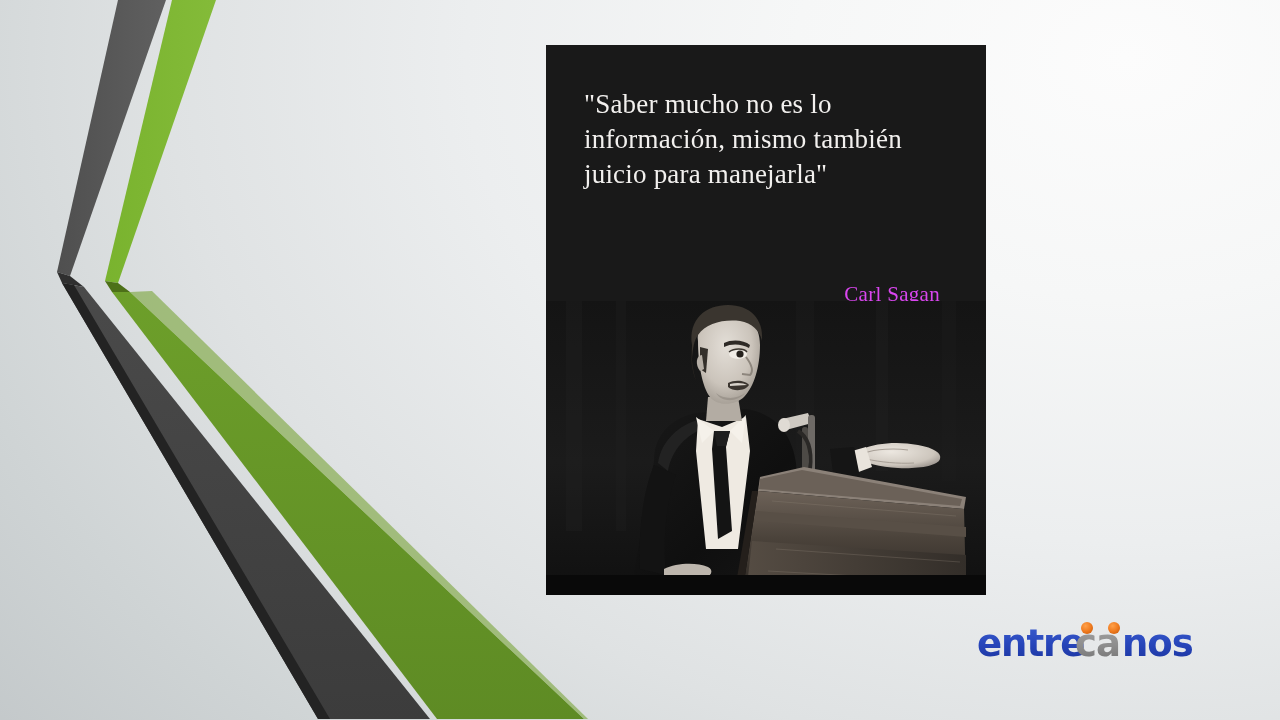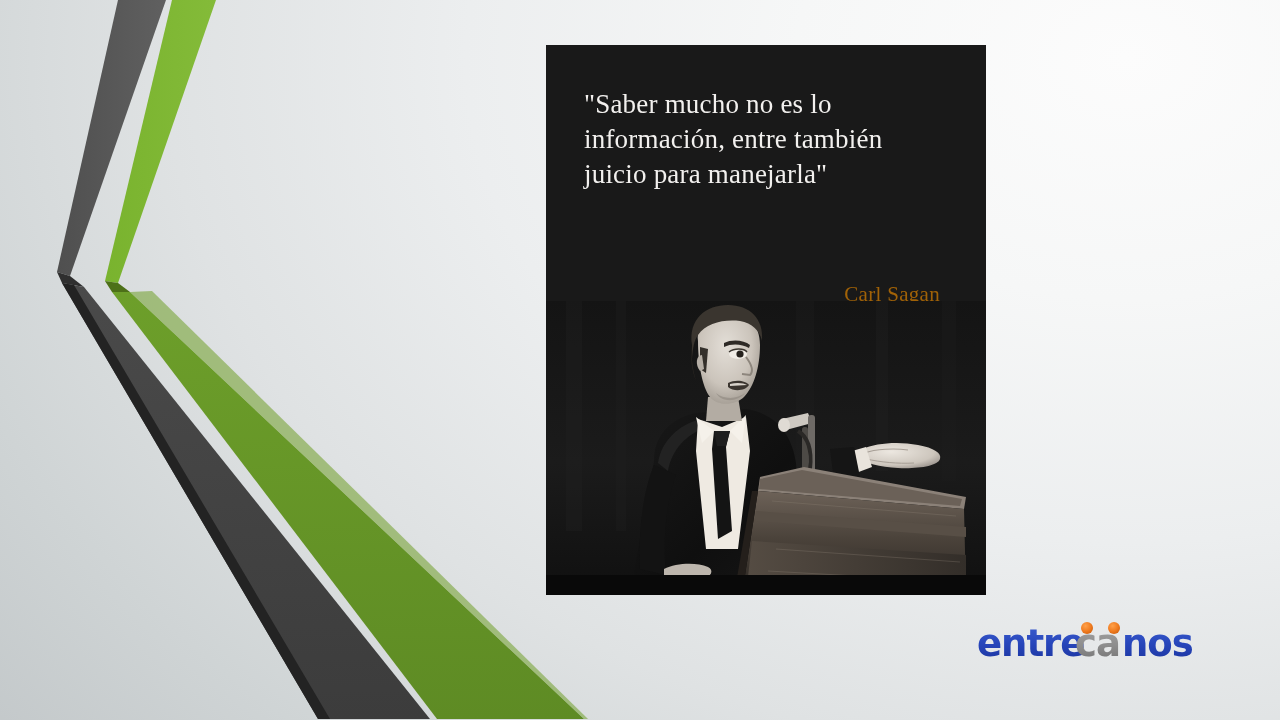--- a/index.html
+++ b/index.html
@@ -77,21 +77,21 @@
     letter-spacing: 0.2px;
   }
   .quote-body .lastline { text-align: left; }
 
   .quote-attrib {
     position: absolute;
     right: 46px;
     top: 237px;
     font-family: "Liberation Serif", "DejaVu Serif", serif;
     font-size: 21px;
-    color: #a16207;
+    color: #d946ef;
     letter-spacing: 0.3px;
   }
 
   .photo-area {
     position: absolute;
     left: 0;
     top: 256px;
     width: 440px;
     height: 294px;
     overflow: hidden;
@@ -156,21 +156,21 @@
 
       <polygon points="62,283 74,285 330,719 318,719" fill="#232323"></polygon>
     </g>
   </svg>
 
   <div class="quote-card">
 
     <div class="quote-text-area">
       <div class="quote-body">
         <div>"Saber mucho no es lo</div>
-        <div>información, entre también</div>
+        <div>información, mismo también</div>
         <div class="lastline">juicio para manejarla"</div>
       </div>
       <div class="quote-attrib">Carl Sagan</div>
     </div>
 
     <div class="photo-area">
       <svg class="photo-svg" viewBox="0 0 440 294">
         <defs>
           <linearGradient id="bgCurtain" x1="0" y1="0" x2="0" y2="1">
             <stop offset="0%" stop-color="#141414"></stop>

